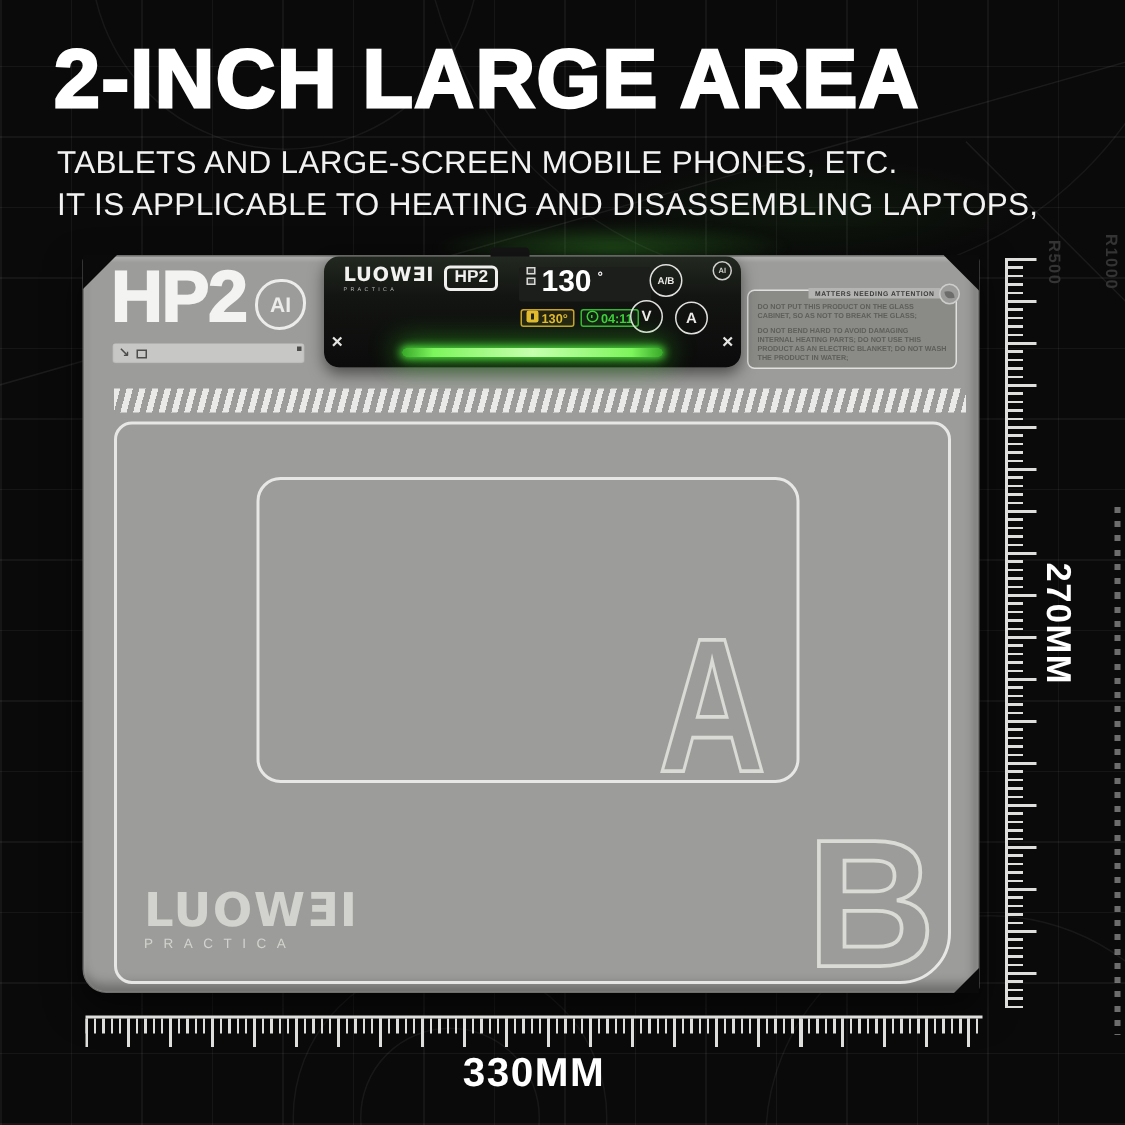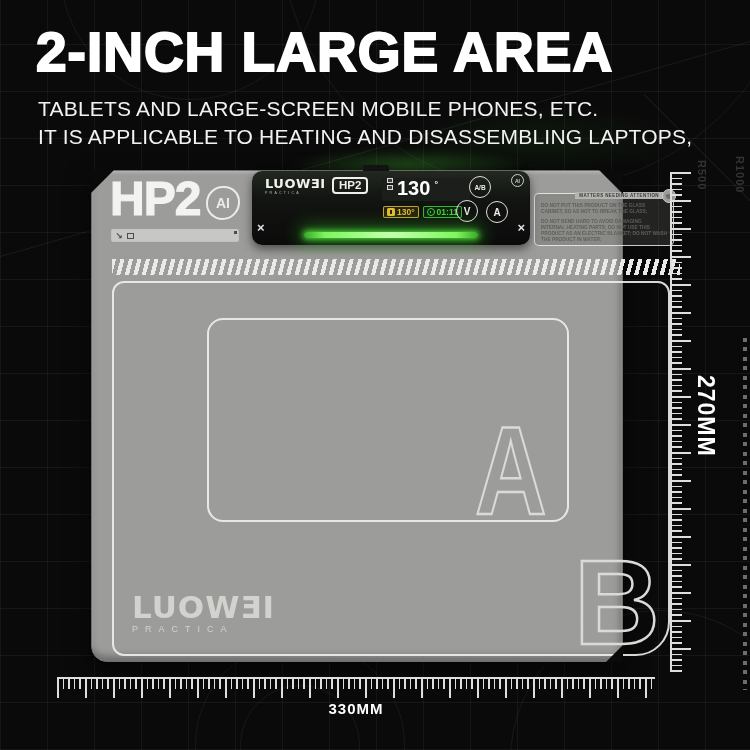--- a/index.html
+++ b/index.html
@@ -23,23 +23,23 @@
   .glow-header { position:absolute; left:400px; top:105px; width:280px; height:70px; z-index:0;
     background:radial-gradient(closest-side, rgba(45,135,30,.12), transparent); }
 
   
   .title { position:absolute; left:36px; top:20px; z-index:2; color:#fff; font-weight:bold;
     font-size:55px; letter-spacing:1px; -webkit-text-stroke:2px #fff; white-space:nowrap; }
   .subtitle { position:absolute; left:38px; top:95px; z-index:2; color:#f2f2f2;
     font-size:21px; line-height:27.5px; letter-spacing:.2px; }
 
   
-  .mat { position:absolute; left:55px; top:170px; width:532px; height:492px; z-index:2;
+  .mat { position:absolute; left:55px; top:170px; width:598px; height:492px; z-index:2;
     background:#9c9c9a; border:1px solid #6f6f6d; border-radius:4px 4px 4px 16px;
-    box-shadow:0 10px 24px rgba(0,0,0,.55), inset 0 2px 3px rgba(255,255,255,.25), inset -2px -5px 7px rgba(0,0,0,.30);margin-left:36px; }
+    box-shadow:0 10px 24px rgba(0,0,0,.55), inset 0 2px 3px rgba(255,255,255,.25), inset -2px -5px 7px rgba(0,0,0,.30); }
   .chamfer { position:absolute; background:#0a0a0a; z-index:6; }
   .chamfer.tl { left:-1px; top:-1px; width:23px; height:23px; clip-path:polygon(0 0,100% 0,0 100%); }
   .chamfer.tr { right:-1px; top:-1px; width:24px; height:24px; clip-path:polygon(0 0,100% 0,100% 100%); }
   .chamfer.br { right:-1px; bottom:-1px; width:17px; height:17px; clip-path:polygon(100% 0,100% 100%,0 100%); }
 
   .hp2-big { position:absolute; left:18px; top:4px; font-size:48px; line-height:1; font-weight:bold;
     color:#f3f3f1; -webkit-text-stroke:1.2px #f3f3f1; letter-spacing:-1px; }
   .ai-circle { position:absolute; left:114px; top:15px; width:34px; height:34px; border:2.5px solid #ececea;
     border-radius:50% 46% 52% 48%; color:#ececea; font-size:14px; font-weight:bold;
     display:flex; align-items:center; justify-content:center; }
@@ -61,21 +61,21 @@
   .p-brand .p-sub { font-size:3.6px; letter-spacing:2.2px; color:#b9b9b7; margin-top:1px; }
   .p-model { position:absolute; left:80px; top:6px; border:2px solid #efefed; border-radius:4px;
     color:#efefed; font-size:11.5px; font-weight:bold; padding:0 5px; line-height:13px; }
   .p-screen { position:absolute; left:130px; top:7px; width:88px; height:23px; background:#1b1e1a;
     border-radius:2px; display:flex; padding-left:5px; gap:4px; }
   .mode-icon { display:flex; flex-direction:column; gap:2px; }
   .mode-icon i { display:block; width:6px; height:5px; border:1px solid #d8d8d6; background:rgba(255,255,255,.15); }
   .p-temp { color:#fff; font-size:20px; font-weight:bold; line-height:1; letter-spacing:0; }
   .p-deg { color:#fff; font-size:9px; font-weight:bold; align-self:flex-start; margin-top:1px; }
   .p-badges { position:absolute; left:131px; top:35px; display:flex; gap:4px; }
-  .badge { display:flex; align-items:center; gap:2px; height:12px; padding:0 3px; border-radius:2px; font-size:8.5px; font-weight:bold; }
+  .badge { display:flex; gap:2px; height:12px; padding:0 3px; border-radius:2px; font-size:8.5px; font-weight:bold; }
   .badge.yellow { border:1px solid rgba(229,187,46,.85); color:#e5bb2e; background:rgba(229,187,46,.10); }
   .badge.green  { border:1px solid rgba(62,209,58,.85);  color:#3ed13a; background:rgba(62,209,58,.08); }
   .set-temp-icon { width:8px; height:8px; background:#e5bb2e; border-radius:1.5px; position:relative; }
   .set-temp-icon::after { content:""; position:absolute; left:3px; top:2px; width:2px; height:4px; background:#222; }
   .timer-icon { width:8px; height:8px; border:1.5px solid #3ed13a; border-radius:50%; position:relative; }
   .timer-icon::after { content:""; position:absolute; left:2px; top:2px; width:1.5px; height:1.5px; background:#3ed13a; }
   .p-btn { position:absolute; width:22px; height:22px; border:1.5px solid #e0e0de; border-radius:50%;
     color:#eceae8; display:flex; align-items:center; justify-content:center; font-weight:bold; }
   .p-btn.ab   { left:217px; top:5px;  font-size:6.5px; }
   .p-btn.down { left:204px; top:29px; font-size:10px; }
@@ -116,21 +116,21 @@
   .mat-logo .m-sub { font-size:9px; letter-spacing:7px; margin-top:2px; }
 
   
   .ruler-bottom { position:absolute; left:57px; top:677px; width:598px; height:22px; z-index:2;
     border-top:2px solid #dededc; }
   .ruler-bottom .minor { position:absolute; top:0; left:0; width:100%; height:10px;
     background:repeating-linear-gradient(90deg, #dededc 0 1.6px, transparent 1.6px 5.6px); }
   .ruler-bottom .major { position:absolute; top:0; left:0; width:100%; height:19px;
     background:repeating-linear-gradient(90deg, #dededc 0 2px, transparent 2px 28px); }
   .ruler-bottom-label { position:absolute; left:57px; top:700px; width:598px; z-index:2; text-align:center;
-    color:#fff; font-size:15px; font-weight:bold; letter-spacing:1px; }
+    color:#fff; font-size:27px; font-weight:bold; letter-spacing:1px; }
   .ruler-right { position:absolute; left:670px; top:172px; width:22px; height:500px; z-index:2;
     border-left:2px solid #dededc; }
   .ruler-right .minor { position:absolute; top:0; left:0; width:10px; height:100%;
     background:repeating-linear-gradient(180deg, #dededc 0 1.6px, transparent 1.6px 5.6px); }
   .ruler-right .major { position:absolute; top:0; left:0; width:19px; height:100%;
     background:repeating-linear-gradient(180deg, #dededc 0 2px, transparent 2px 28px); }
   .ruler-right-label { position:absolute; left:667px; top:403px; width:80px; height:24px; z-index:2;
     transform:rotate(90deg); color:#fff; font-size:23px; font-weight:bold; letter-spacing:1px; text-align:center; }
 </style>
 </head>
@@ -185,21 +185,21 @@
         <span class="p-temp">130</span>
         <span class="p-deg">°</span>
       </div>
       <div class="p-badges">
         <span class="badge yellow">
           <span class="set-temp-icon"></span>
           <span>130°</span>
         </span>
         <span class="badge green">
           <span class="timer-icon"></span>
-          <span>01:11</span>
+          <span>04:11</span>
         </span>
       </div>
 
       <div class="p-btn ab">A/B</div>
       <div class="p-btn down">V</div>
       <div class="p-btn up">A</div>
       <div class="p-ai">AI</div>
       <div class="p-close left">×</div>
       <div class="p-close right">×</div>
       <div class="led"></div>

